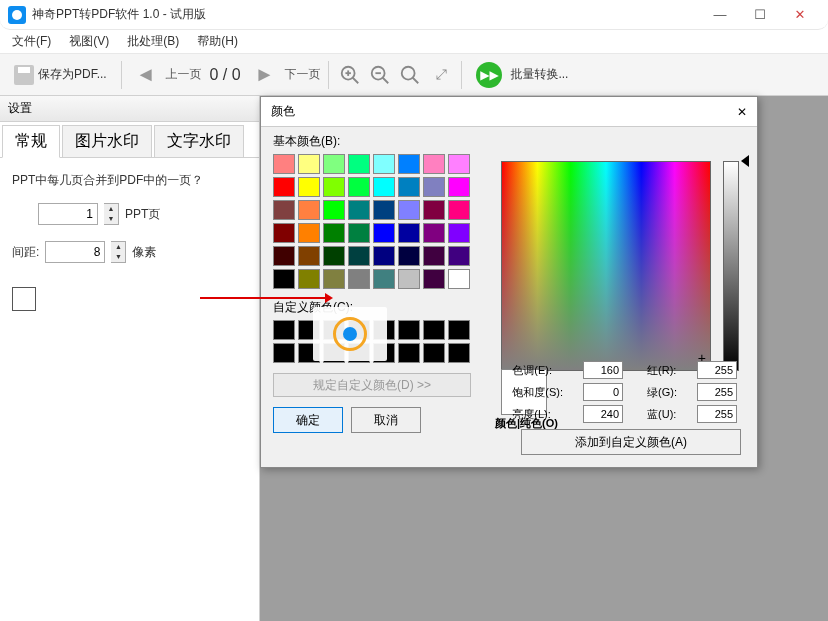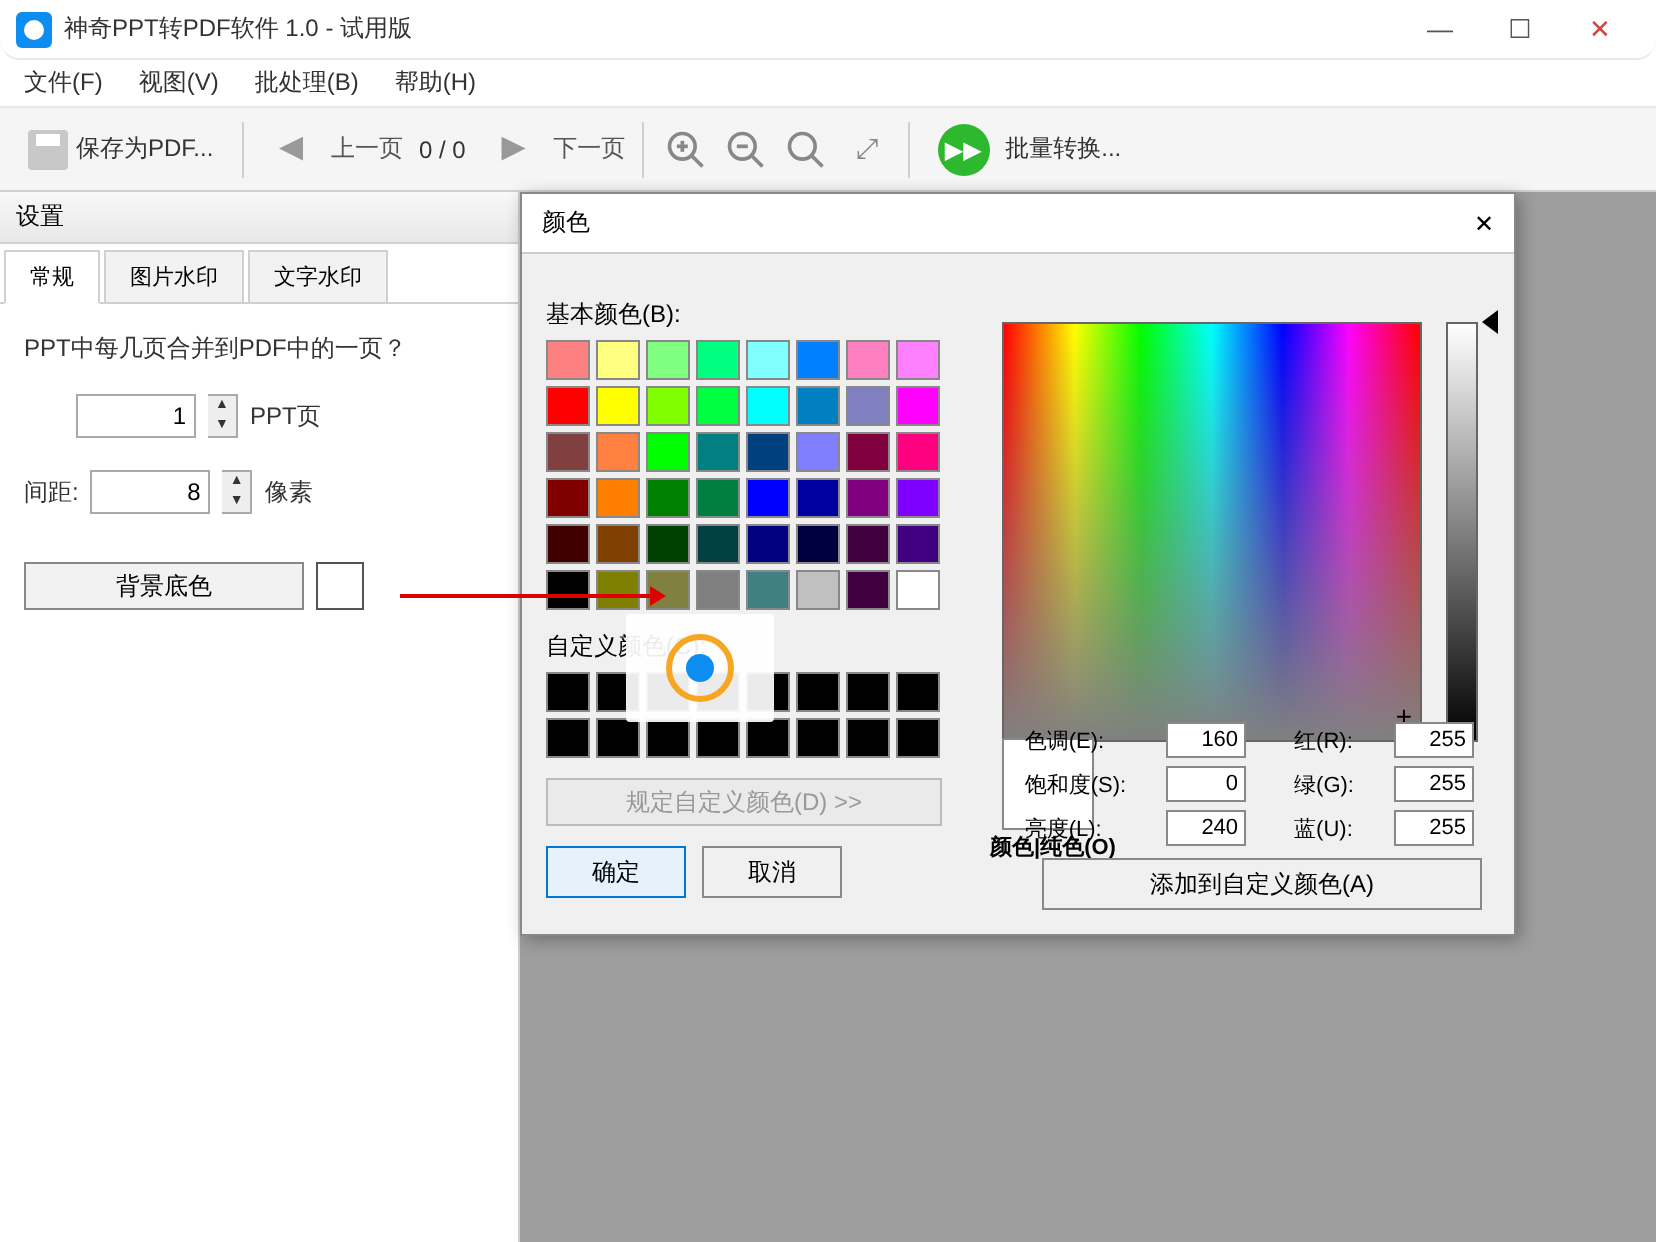--- a/index.html
+++ b/index.html
@@ -14,42 +14,42 @@
 .menubar { height: 24px; display: flex; align-items: center; padding: 0 8px; gap: 10px; font-size: 12px; color: #333; border-bottom: 1px solid #e8e8e8; }
 .menu-item { padding: 2px 4px; cursor: pointer; }
 .toolbar { height: 42px; background: #f5f5f5; border-bottom: 1px solid #d0d0d0; display: flex; align-items: center; padding: 0 8px; gap: 4px; }
 .tb-btn { display: flex; align-items: center; gap: 4px; padding: 4px 6px; font-size: 12px; color: #333; cursor: pointer; }
 .folder-ico { width: 22px; height: 18px; background: linear-gradient(#ffd86b,#f5a623); border-radius: 2px; position: relative; }
 .folder-ico::before { content: ''; position: absolute; top: -3px; left: 0; width: 10px; height: 4px; background: #f5a623; border-radius: 2px 2px 0 0; }
 .save-ico { width: 20px; height: 20px; background: #c8c8c8; border-radius: 2px; position: relative; }
 .save-ico::before { content: ''; position: absolute; top: 2px; left: 4px; right: 4px; height: 6px; background: #fff; }
 .sep { width: 1px; height: 28px; background: #d0d0d0; margin: 0 4px; }
 .nav-arrow { font-size: 20px; color: #999; padding: 2px 6px; cursor: pointer; }
-.page-counter { font-size: 12px; color: #333; padding: 0 4px; }
+.page-counter { font-size: 16px; color: #333; padding: 0 4px; }
 .zoom-ico { width: 26px; height: 26px; display: flex; align-items: center; justify-content: center; font-size: 20px; color: #888; cursor: pointer; }
 .go-ico { width: 26px; height: 26px; background: #2eb82e; border-radius: 50%; display: flex; align-items: center; justify-content: center; color: #fff; font-size: 12px; margin-right: 4px; }
 .main-area { display: flex; height: calc(100% - 96px); }
 .sidebar { width: 260px; border-right: 1px solid #d0d0d0; background: #fff; }
 .sidebar-title { background: linear-gradient(#f8f8f8,#e8e8e8); padding: 4px 8px; font-size: 12px; border-bottom: 1px solid #d0d0d0; }
-.tabs { display: flex; border-bottom: 1px solid #d0d0d0; font-size: 11px; }
+.tabs { display: flex; border-bottom: 1px solid #d0d0d0; font-size: 16px; }
 .tab { padding: 5px 12px; cursor: pointer; background: #f2f2f2; border: 1px solid #d0d0d0; border-bottom: none; margin-top: 3px; margin-left: 2px; }
 .tab.active { background: #fff; border-bottom: 1px solid #fff; margin-bottom: -1px; }
 .panel { padding: 14px 12px; font-size: 12px; color: #333; }
 .panel-row { display: flex; align-items: center; margin-bottom: 16px; gap: 6px; }
 .num-input { width: 60px; height: 22px; border: 1px solid #aaa; padding: 0 4px; text-align: right; font-size: 12px; }
 .spin { display: flex; flex-direction: column; border: 1px solid #aaa; border-left: none; }
 .spin span { width: 14px; height: 10px; font-size: 7px; line-height: 10px; text-align: center; background: #eee; cursor: pointer; }
 .bg-color-btn { width: 140px; height: 24px; border: 1px solid #888; background: #f2f2f2; font-size: 12px; cursor: pointer; }
 .color-swatch { width: 24px; height: 24px; border: 1px solid #555; background: #fff; }
 .arrow-line { position: absolute; top: 297px; left: 200px; width: 130px; height: 2px; background: #d00; }
 .arrow-line::after { content: ''; position: absolute; right: -8px; top: -4px; border: 5px solid transparent; border-left: 8px solid #d00; }
 .content { flex: 1; background: #9e9e9e; position: relative; }
 .color-dialog { position: absolute; top: 0; left: 0; width: 498px; background: #f0f0f0; border: 1px solid #888; box-shadow: 2px 2px 8px rgba(0,0,0,0.3); }
 .dlg-title { background: #fff; padding: 6px 10px; font-size: 12px; display: flex; justify-content: space-between; align-items: center; border-bottom: 1px solid #ccc; }
-.dlg-body { padding: 22px 12px; font-size: 12px; }
+.dlg-body { padding: 6px 12px; font-size: 12px; }
 .basic-grid { display: grid; grid-template-columns: repeat(8, 22px); grid-template-rows: repeat(6, 20px); gap: 3px; margin: 4px 0 10px; }
 .gc { border: 1px solid #888; cursor: pointer; }
 .custom-grid { display: grid; grid-template-columns: repeat(8, 22px); grid-template-rows: repeat(2, 20px); gap: 3px; margin: 4px 0 10px; }
 .define-btn { width: 198px; height: 24px; background: #eaeaea; border: 1px solid #bbb; font-size: 12px; color: #999; cursor: pointer; }
 .dlg-buttons { display: flex; gap: 8px; margin-top: 10px; }
 .dlg-btn { width: 70px; height: 26px; border: 1px solid #0078d7; background: #e5f1fb; font-size: 12px; cursor: pointer; }
 .dlg-btn.cancel { border-color: #888; background: #f0f0f0; }
 .gradient-area { position: absolute; top: 34px; right: 46px; width: 210px; height: 210px; background: linear-gradient(to bottom, rgba(128,128,128,0) 0%, #808080 100%), linear-gradient(to right, #ff0000 0%, #ffff00 17%, #00ff00 33%, #00ffff 50%, #0000ff 67%, #ff00ff 83%, #ff0000 100%); border: 1px solid #666; cursor: crosshair; }
 .gradient-area::after { content: '+'; position: absolute; right: 4px; bottom: 4px; font-size: 14px; color: #000; }
 .lum-bar { position: absolute; top: 34px; right: 18px; width: 16px; height: 210px; background: linear-gradient(to bottom, #fff, #808080, #000); border: 1px solid #666; }
@@ -149,21 +149,20 @@
       <div class="panel-row">
         <span>间距:</span>
         <input class="num-input" value="8" style="">
         <div class="spin">
             <span>▲</span>
             <span>▼</span>
           </div>
         <span>像素</span>
       </div>
       <div class="panel-row" style="margin-top:24px">
-        <button class="bg-color-btn">背景底色</button>
         <div class="color-swatch"></div>
       </div>
     </div>
   </div>
 
   <div class="content">
     <div class="color-dialog">
       <div class="dlg-title">
         <span>颜色</span>
         <span style="cursor:pointer">✕</span>

